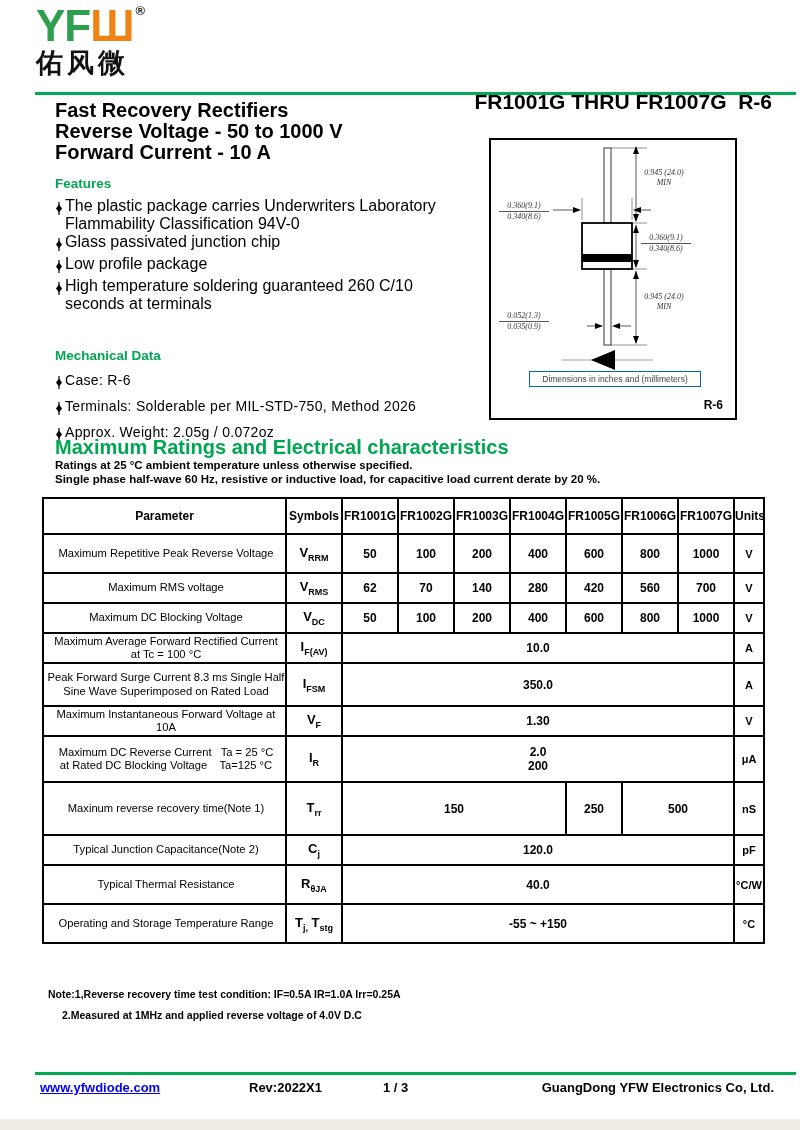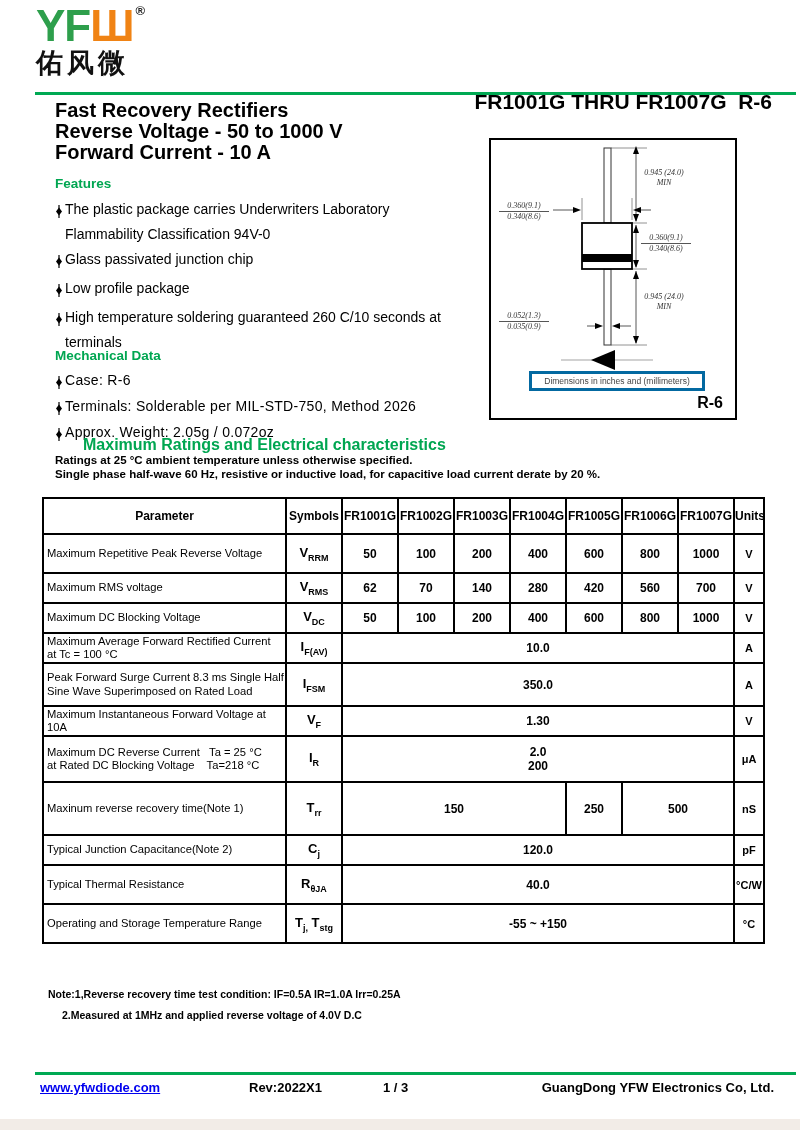--- a/index.html
+++ b/index.html
@@ -19,49 +19,49 @@
   
   .intro{position:absolute;left:55px;top:100px;font-weight:bold;}
   .intro div{font-size:20px;line-height:21px;}
 
   
   .ghead{color:#00a651;font-weight:bold;font-size:13.5px;}
 
   
   .features{position:absolute;left:55px;top:176px;width:404px;}
   .blist{margin:6px 0 0 0;padding:0;list-style:none;}
-  .blist li{display:flex;font-size:14px;line-height:25px;}
+  .blist li{display:flex;font-size:16px;line-height:18px;}
   .bullet{flex:0 0 10px;padding-top:4px;}
   .btext{flex:1;}
 
   
   .mech{position:absolute;left:55px;top:348px;width:440px;}
   .mech .blist li{font-size:14px;line-height:22px;letter-spacing:0.3px;}
 
   
   .ratings{position:absolute;left:55px;top:436px;width:700px;}
-  .ratings .ghead{font-size:16px;margin-left:28px;}
+  .ratings .ghead{font-size:20px;}
   .ratings .sub{font-size:11.5px;font-weight:bold;line-height:13.5px;}
 
   
   .diagram{position:absolute;left:489px;top:138px;width:244px;height:278px;border:2px solid #000;}
   .diagram svg{position:absolute;left:0;top:0;}
   .dimlbl{position:absolute;font-family:"Liberation Serif",serif;font-style:italic;
           font-size:8px;color:#333;line-height:9.5px;text-align:center;}
   .frac .top{border-bottom:1px solid #555;padding:0 2px;}
   .frac .bot{padding:0 2px;}
-  .cap{position:absolute;left:38px;top:231px;width:170px;border:3px solid #0369a1;
+  .cap{position:absolute;left:38px;top:231px;width:170px;border:1px solid #0369a1;
        font-size:8.5px;color:#444;text-align:center;padding:2px 0;}
-  .pkg{position:absolute;right:12px;bottom:6px;font-size:16px;font-weight:bold;margin-top:28px;}
+  .pkg{position:absolute;right:12px;bottom:6px;font-size:12px;font-weight:bold;margin-top:28px;}
 
   
   .spec{position:absolute;left:42px;top:497px;border-collapse:collapse;table-layout:fixed;width:721px;}
   .spec th,.spec td{border:2px solid #000;padding:0;overflow:hidden;}
   .spec th{font-size:12px;font-weight:bold;text-align:center;}
-  td.param{font-size:11.2px;text-align:left;padding-left:3px;line-height:13.5px;}
+  td.param{font-size:11.2px;text-align:center;padding-left:3px;line-height:13.5px;}
   td.param div{white-space:pre-wrap;}
   td.sym{font-size:13px;font-weight:bold;text-align:center;white-space:pre;}
   td.sym sub{font-size:9px;text-align:right;}
   td.val{font-size:12px;font-weight:bold;text-align:center;line-height:14px;}
   td.unit{font-size:11px;font-weight:bold;text-align:center;}
   tr.h36{height:36px;} tr.h38{height:30px;} tr.h39{height:39px;} tr.h43{height:43px;}
   tr.h46{height:46px;} tr.h53{height:53px;}
 
   
   .notes{position:absolute;left:48px;top:988px;font-size:10.5px;font-weight:bold;}
@@ -315,21 +315,21 @@
       <td class="param">
             <div>Maximum Instantaneous Forward Voltage at 10A</div>
           </td>
       <td class="sym"><span>V</span><sub>F</sub></td>
       <td class="val" colspan="7">1.30</td>
       <td class="unit">V</td>
     </tr>
     <tr class="h46">
       <td class="param">
             <div>Maximum DC Reverse Current   Ta = 25 °C</div>
-            <div>at Rated DC Blocking Voltage    Ta=218 °C</div>
+            <div>at Rated DC Blocking Voltage    Ta=125 °C</div>
           </td>
       <td class="sym"><span>I</span><sub>R</sub></td>
       <td class="val" colspan="7">
             <div>2.0</div>
             <div>200</div>
           </td>
       <td class="unit">μA</td>
     </tr>
     <tr class="h53">
       <td class="param">

